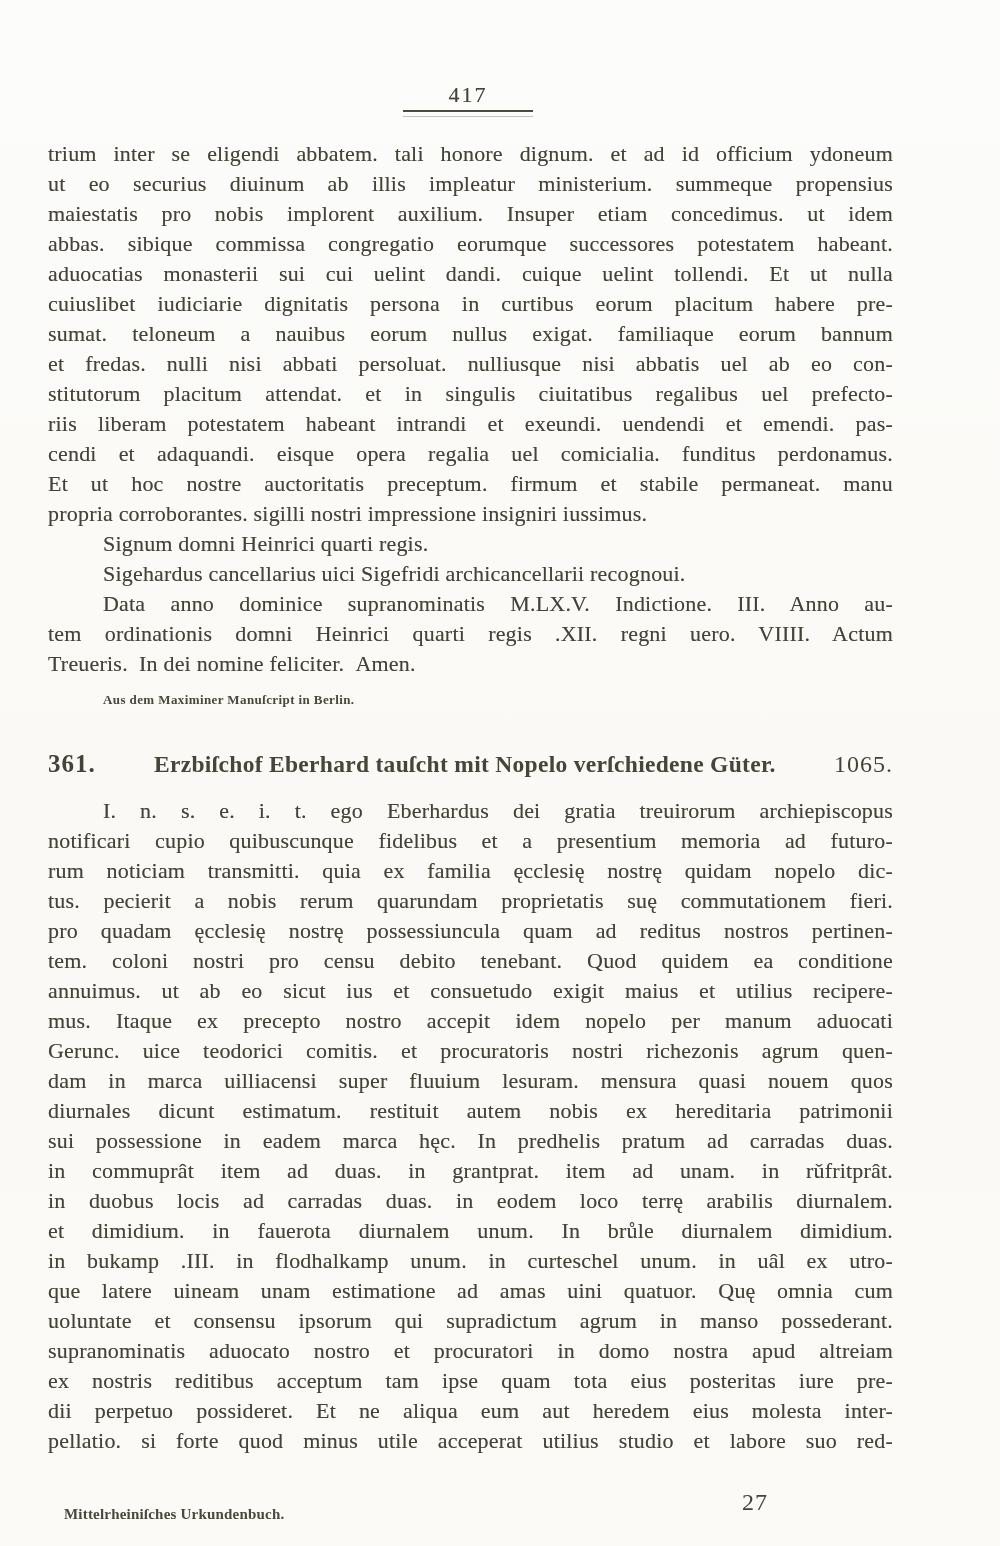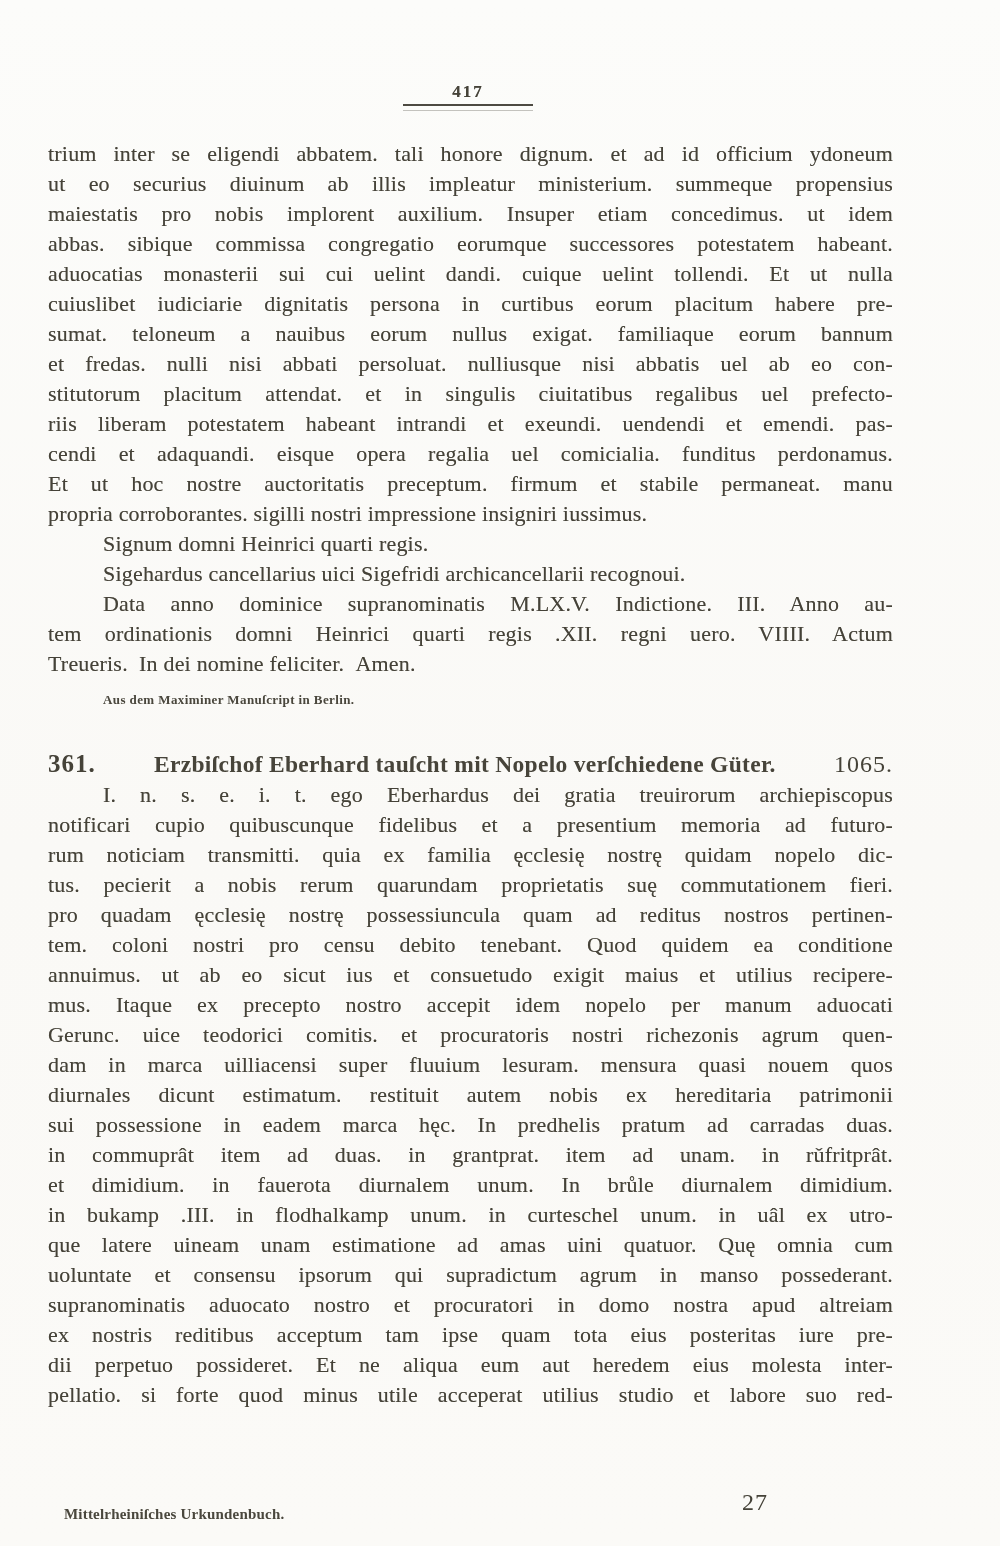--- a/index.html
+++ b/index.html
@@ -4,28 +4,28 @@
 <style>
   html,body{margin:0;padding:0;background:#e9e8e5;}
   .sheet{
     position:relative;width:1000px;height:1546px;margin:0 auto;
     background:linear-gradient(180deg,#fcfcfa 0%,#faf9f6 55%,#fbfaf7 100%);
     font-family:"Liberation Serif","DejaVu Serif",serif;
     color:#454238;overflow:hidden;
   }
   .textcol{position:absolute;left:48px;width:845px;}
   #para1{top:139px;}
-  #para2{top:780px;}
+  #para2{top:796px;}
   .tline{height:30px;line-height:30px;font-size:22px;letter-spacing:.2px;
          text-shadow:0 0 .6px rgba(69,66,56,.45);white-space:normal;}
   .just{text-align:justify;text-align-last:justify;}
   .indent{text-indent:55px;}
   .it{}
   .pagehead{position:absolute;top:82px;left:403px;width:130px;text-align:center;}
-  .pagehead .num{font-size:17px;letter-spacing:2px;text-shadow:0 0 .6px rgba(69,66,56,.5);font-weight:bold;}
+  .pagehead .num{font-size:22px;letter-spacing:2px;text-shadow:0 0 .6px rgba(69,66,56,.5);}
   .pagehead .rule1{height:2px;background:#4d4a42;margin-top:2px;}
   .pagehead .rule2{height:1px;background:rgba(77,74,66,.32);margin-top:4px;}
   .srcnote{position:absolute;top:692px;left:103px;font-size:13px;font-weight:bold;
            letter-spacing:.4px;color:#4a473d;}
   .heading{position:absolute;top:750px;left:48px;width:845px;display:flex;align-items:baseline;}
   .heading .no{font-size:25px;font-weight:bold;letter-spacing:1px;}
   .heading .ti{flex:1;text-align:center;font-size:23.5px;font-weight:bold;letter-spacing:.3px;color:#47443a;}
   .heading .yr{font-size:24px;letter-spacing:1px;}
   .foot-series{position:absolute;top:1506px;left:64px;font-size:15px;font-weight:bold;
                letter-spacing:.2px;color:#4a473d;}
@@ -78,20 +78,21 @@
       <div class="tline just"><span>tus. pecierit a nobis rerum quarundam proprietatis suę commutationem fieri.</span></div>
       <div class="tline just"><span>pro quadam ęcclesię nostrę possessiuncula quam ad reditus nostros pertinen-</span></div>
       <div class="tline just"><span>tem. coloni nostri pro censu debito tenebant. Quod quidem ea conditione</span></div>
       <div class="tline just"><span>annuimus. ut ab eo sicut ius et consuetudo exigit maius et utilius recipere-</span></div>
       <div class="tline just"><span>mus. Itaque ex precepto nostro accepit idem </span><span class="it">nopelo</span><span> per manum aduocati</span></div>
       <div class="tline just"><span class="it">Gerunc</span><span>. uice </span><span class="it">teodorici</span><span> comitis. et procuratoris nostri </span><span class="it">richezonis</span><span> agrum quen-</span></div>
       <div class="tline just"><span>dam in marca </span><span class="it">uilliacensi</span><span> super fluuium </span><span class="it">lesuram</span><span>. mensura quasi nouem quos</span></div>
       <div class="tline just"><span>diurnales dicunt estimatum. restituit autem nobis ex hereditaria patrimonii</span></div>
       <div class="tline just"><span>sui possessione in eadem marca hęc. In </span><span class="it">predhelis</span><span> pratum ad carradas duas.</span></div>
       <div class="tline just"><span>in </span><span class="it">commuprât</span><span> item ad duas. in </span><span class="it">grantprat</span><span>. item ad unam. in </span><span class="it">rǔfritprât</span><span>.</span></div>
+      <div class="tline just"><span>in duobus locis ad carradas duas. in eodem loco terrę arabilis diurnalem.</span></div>
       <div class="tline just"><span>et dimidium. in </span><span class="it">fauerota</span><span> diurnalem unum. In </span><span class="it">brůle</span><span> diurnalem dimidium.</span></div>
       <div class="tline just"><span>in </span><span class="it">bukamp</span><span> .III. in </span><span class="it">flodhalkamp</span><span> unum. in </span><span class="it">curteschel</span><span> unum. in </span><span class="it">uâl</span><span> ex utro-</span></div>
       <div class="tline just"><span>que latere uineam unam estimatione ad amas uini quatuor. Quę omnia cum</span></div>
       <div class="tline just"><span>uoluntate et consensu ipsorum qui supradictum agrum in manso possederant.</span></div>
       <div class="tline just"><span>supranominatis aduocato nostro et procuratori in domo nostra apud </span><span class="it">altreiam</span></div>
       <div class="tline just"><span>ex nostris reditibus acceptum tam ipse quam tota eius posteritas iure pre-</span></div>
       <div class="tline just"><span>dii perpetuo possideret. Et ne aliqua eum aut heredem eius molesta inter-</span></div>
       <div class="tline just"><span>pellatio. si forte quod minus utile acceperat utilius studio et labore suo red-</span></div>
     </div>
 

